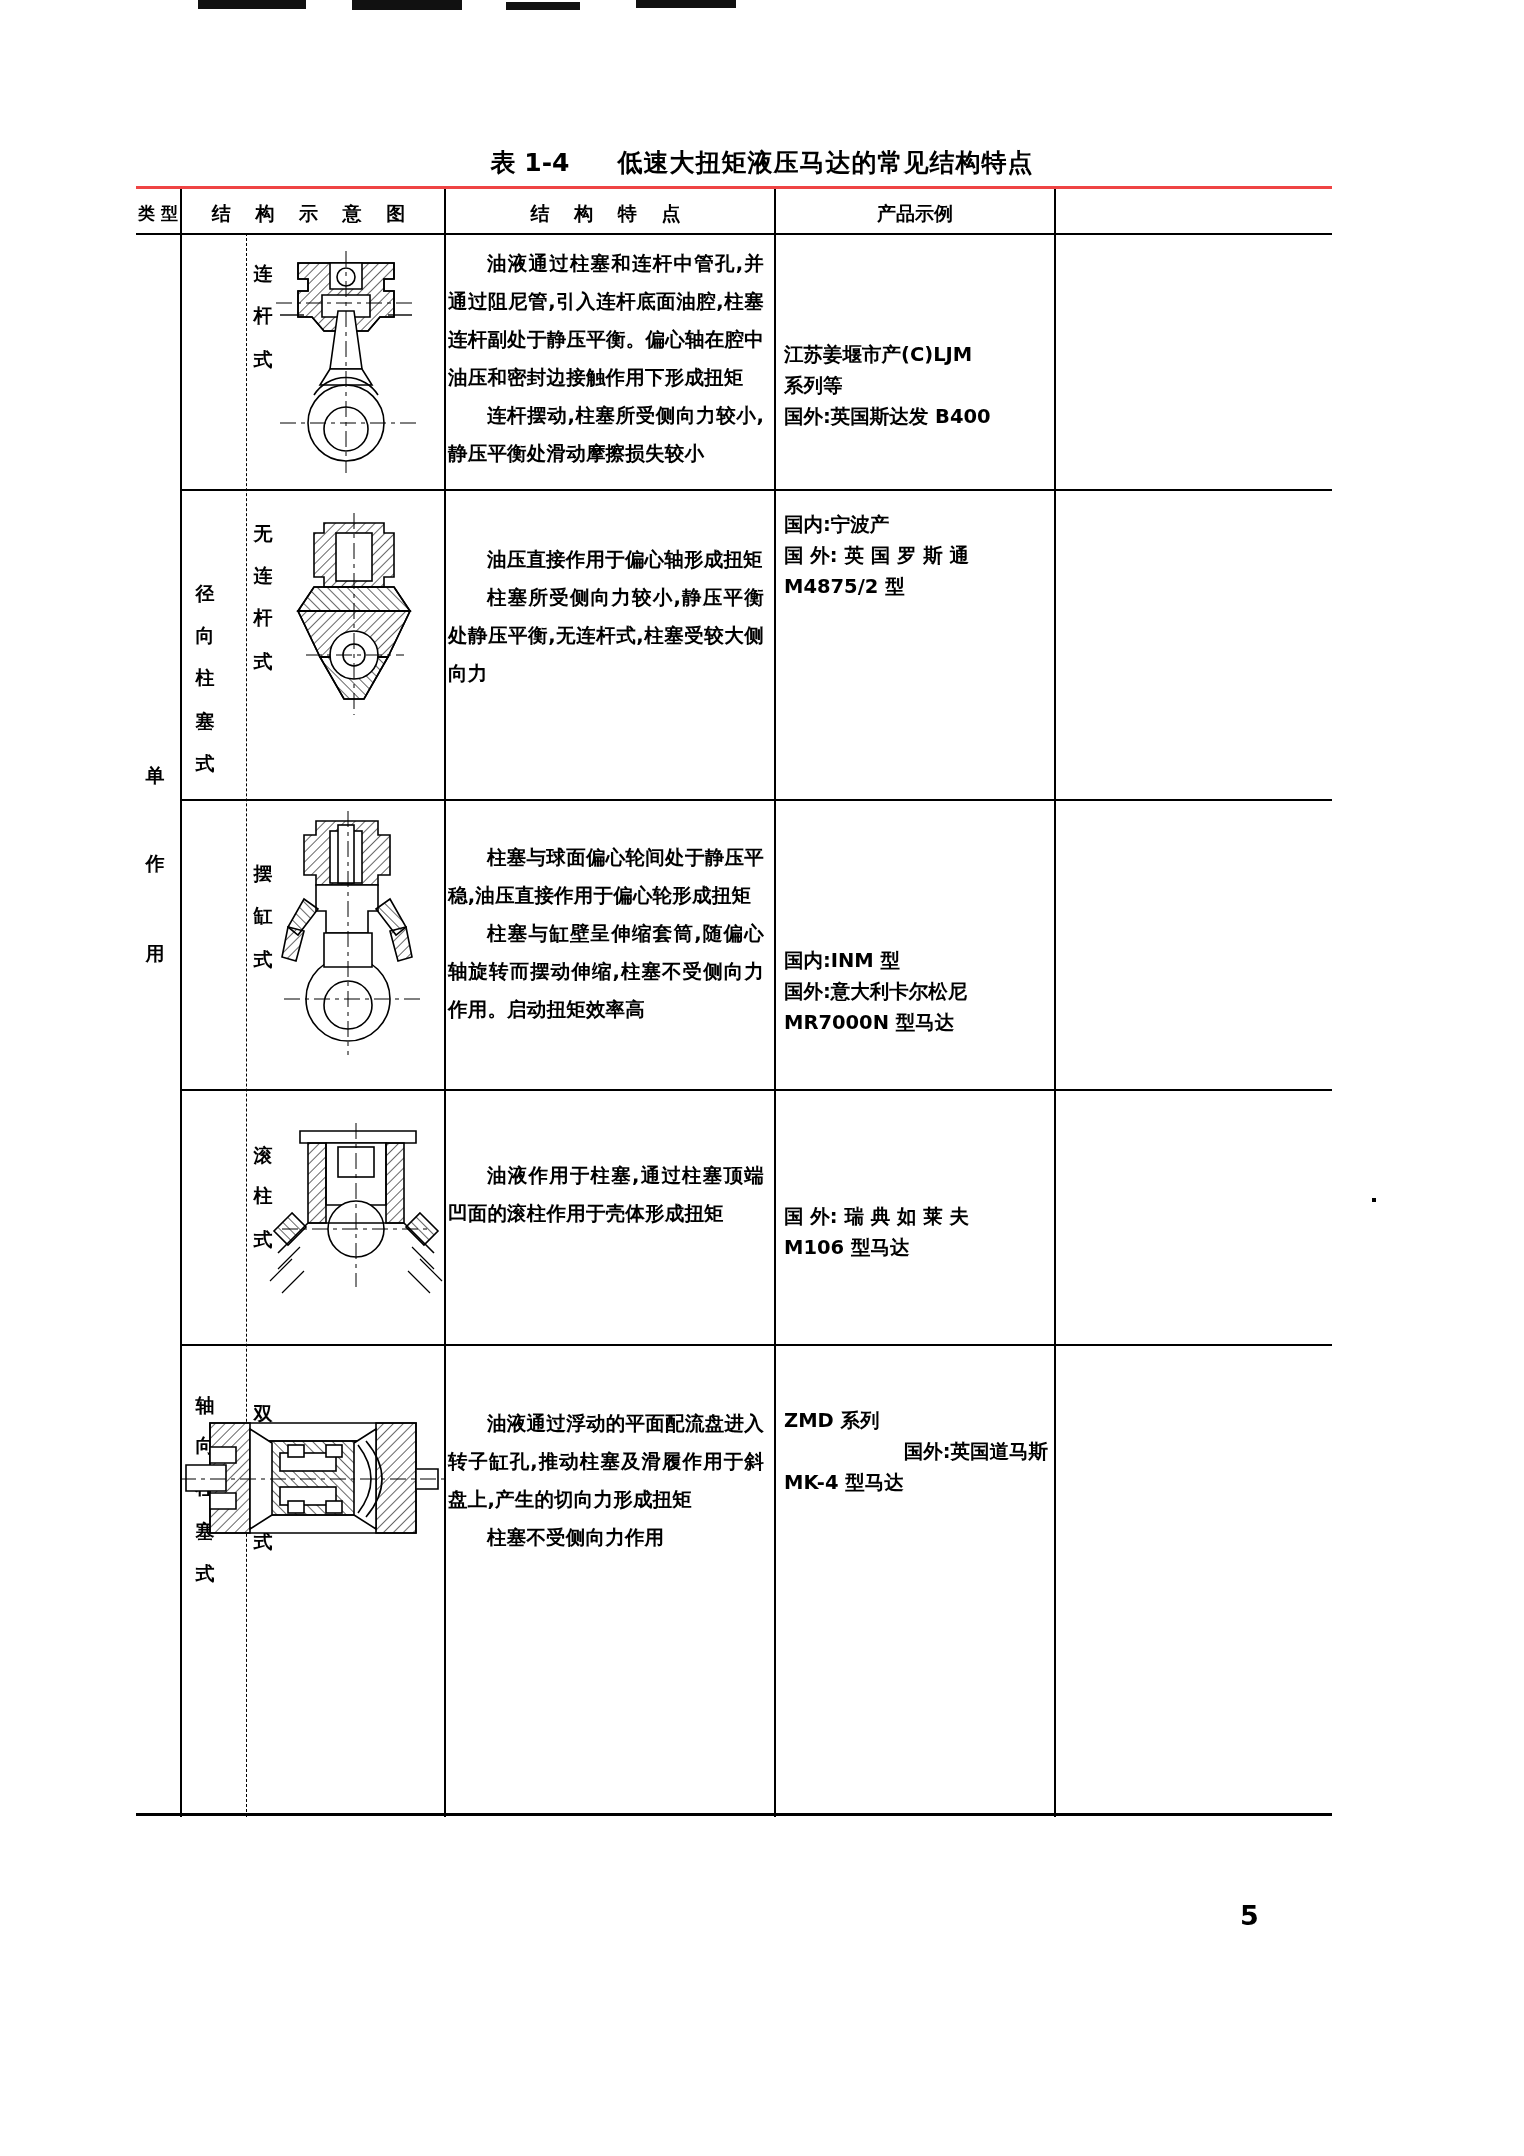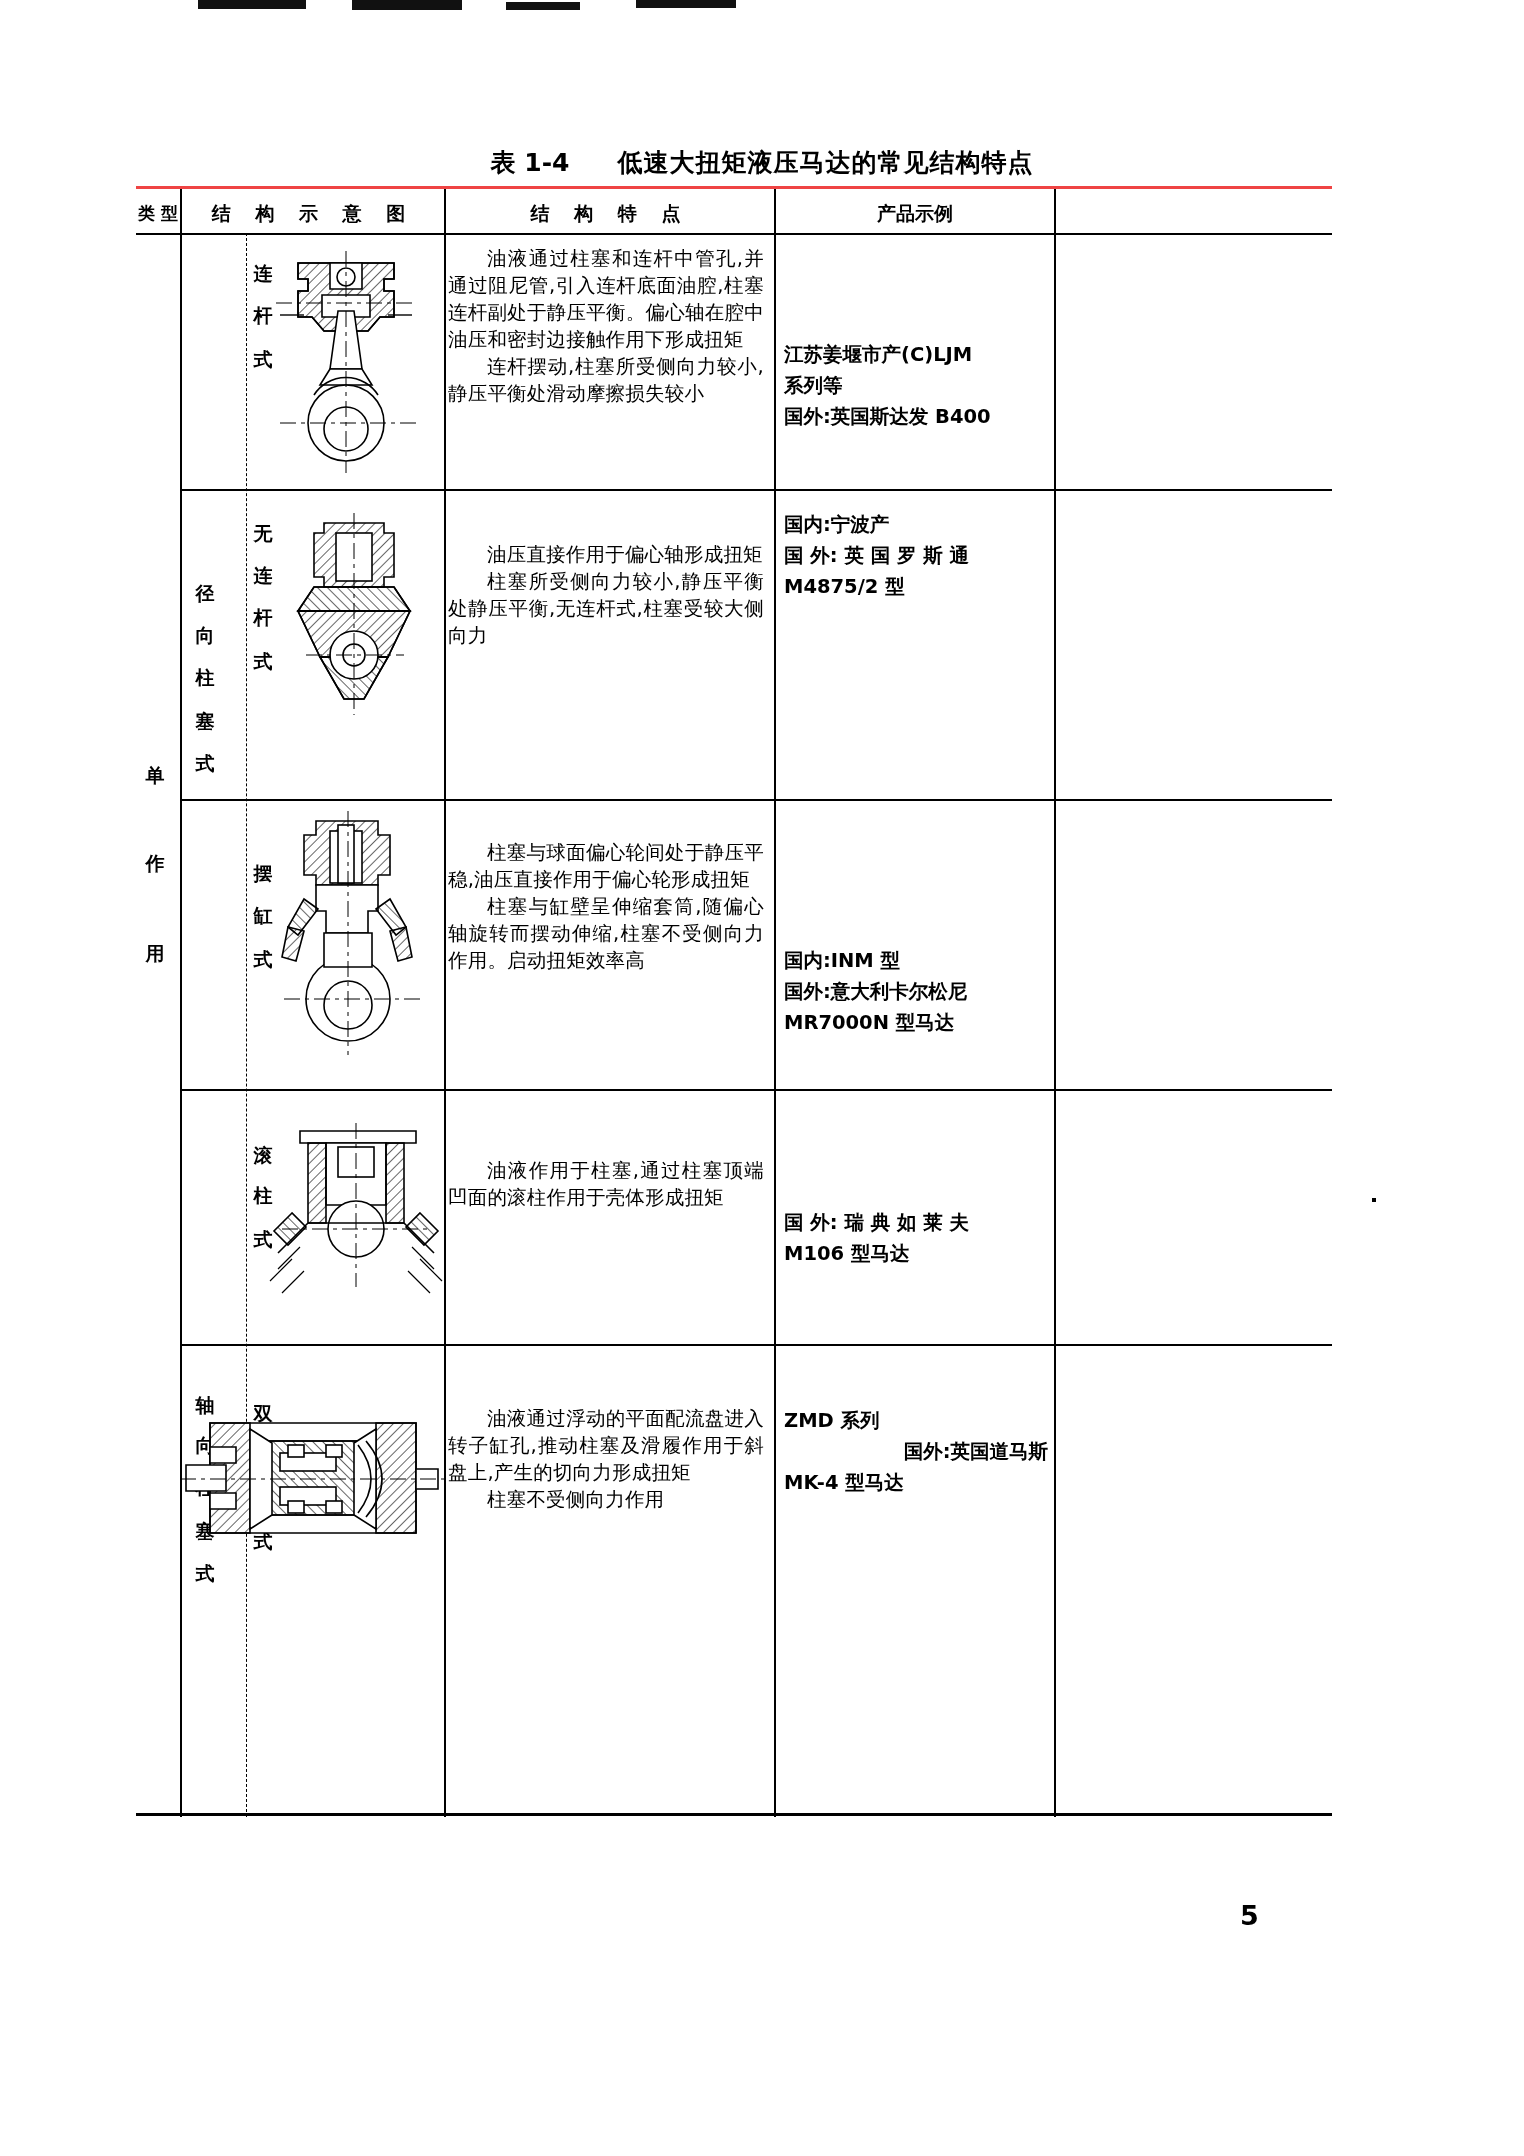--- a/index.html
+++ b/index.html
@@ -60,21 +60,21 @@
          font-size:19px;font-weight:bold;text-align:center;}
   .h-type{left:0;width:44px;font-size:17px;letter-spacing:0px;}
   .h-dia{left:46px;width:262px;}
   .h-feat{left:310px;width:328px;}
   .h-prod{left:640px;width:278px;}
   .spaced{letter-spacing:9px;}
 
   
   .feat{
     position:absolute;left:312px;width:316px;
-    font-size:19.5px;line-height:27px;font-weight:normal;
+    font-size:19.5px;line-height:38px;font-weight:bold;
     letter-spacing:0.2px;text-align:justify;
   }
   .feat p{margin:0;text-indent:2em;}
   
   .prod{
     position:absolute;left:648px;width:264px;
     font-size:19.5px;line-height:31px;font-weight:bold;
   }
   .prod p{margin:0;}
 
@@ -308,21 +308,21 @@
     <div class="prod" style="top:320px;">
       <p>国内:宁波产</p>
       <p>国 外: 英 国 罗 斯 通</p>
       <p>M4875/2 型</p>
     </div>
     <div class="prod" style="top:756px;">
       <p>国内:INM 型</p>
       <p>国外:意大利卡尔松尼</p>
       <p>MR7000N 型马达</p>
     </div>
-    <div class="prod" style="top:1012px;margin-top:6px;">
+    <div class="prod" style="top:1012px;">
       <p>国 外: 瑞 典 如 莱 夫</p>
       <p>M106 型马达</p>
     </div>
     <div class="prod" style="top:1216px;">
       <p>ZMD 系列</p>
       <p style="text-align:right;">国外:英国道马斯</p>
       <p>MK-4 型马达</p>
     </div>
 
   </div>

